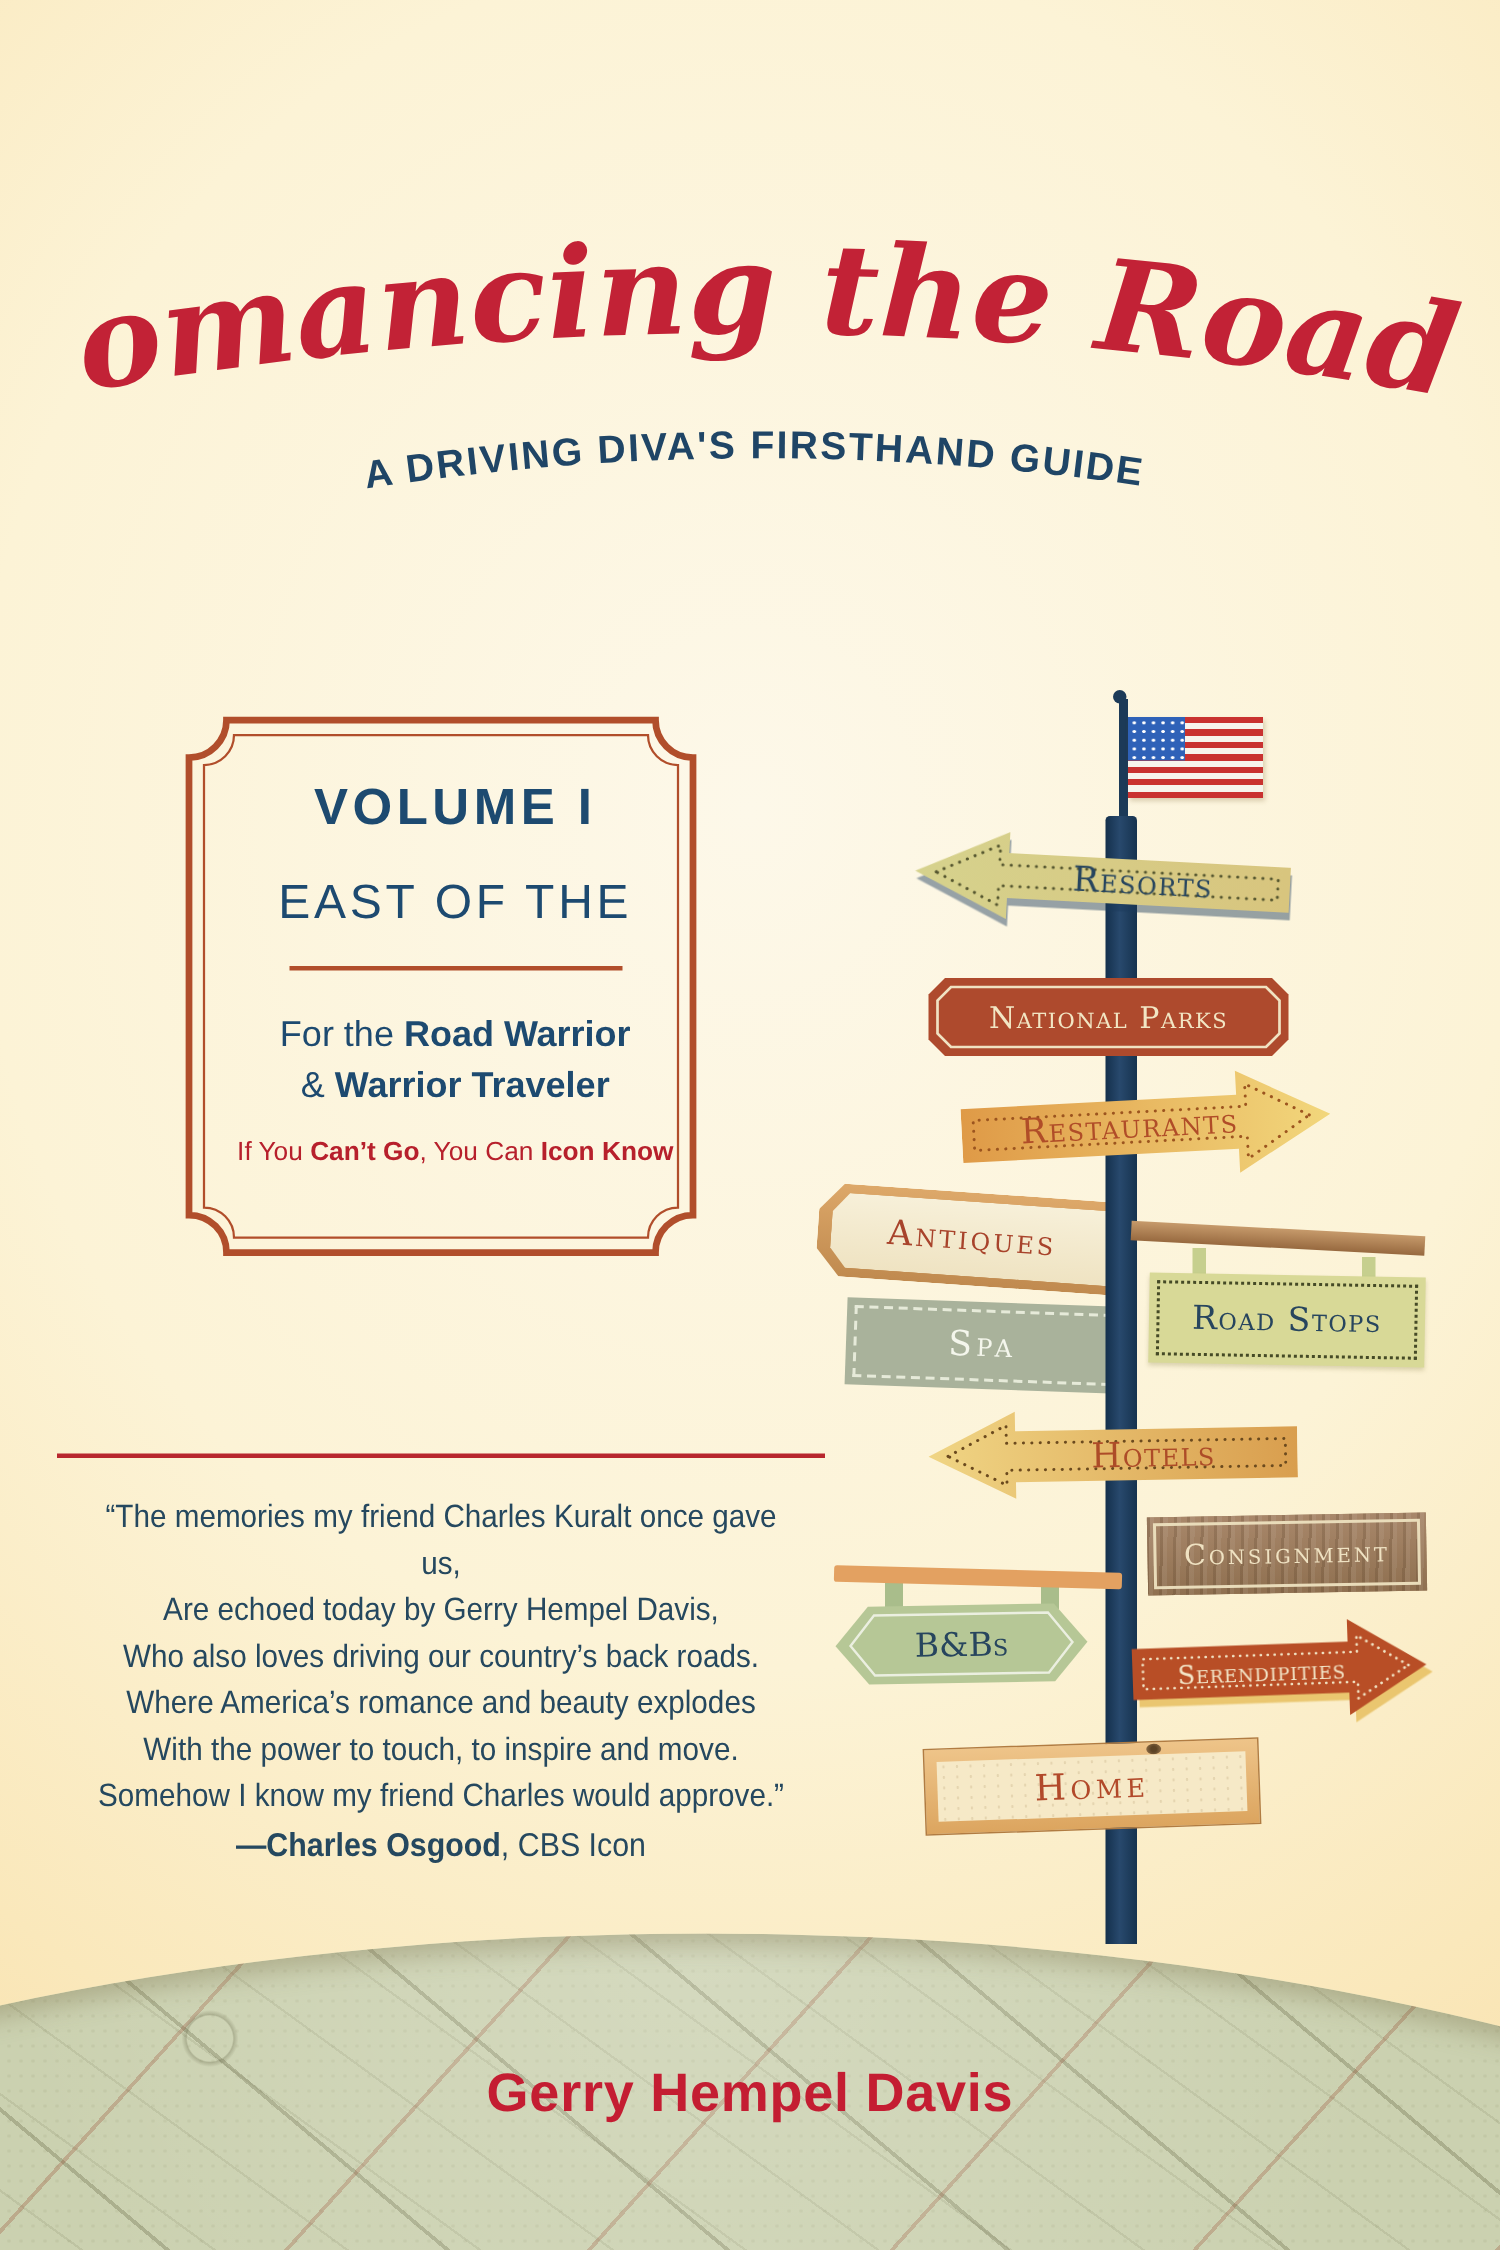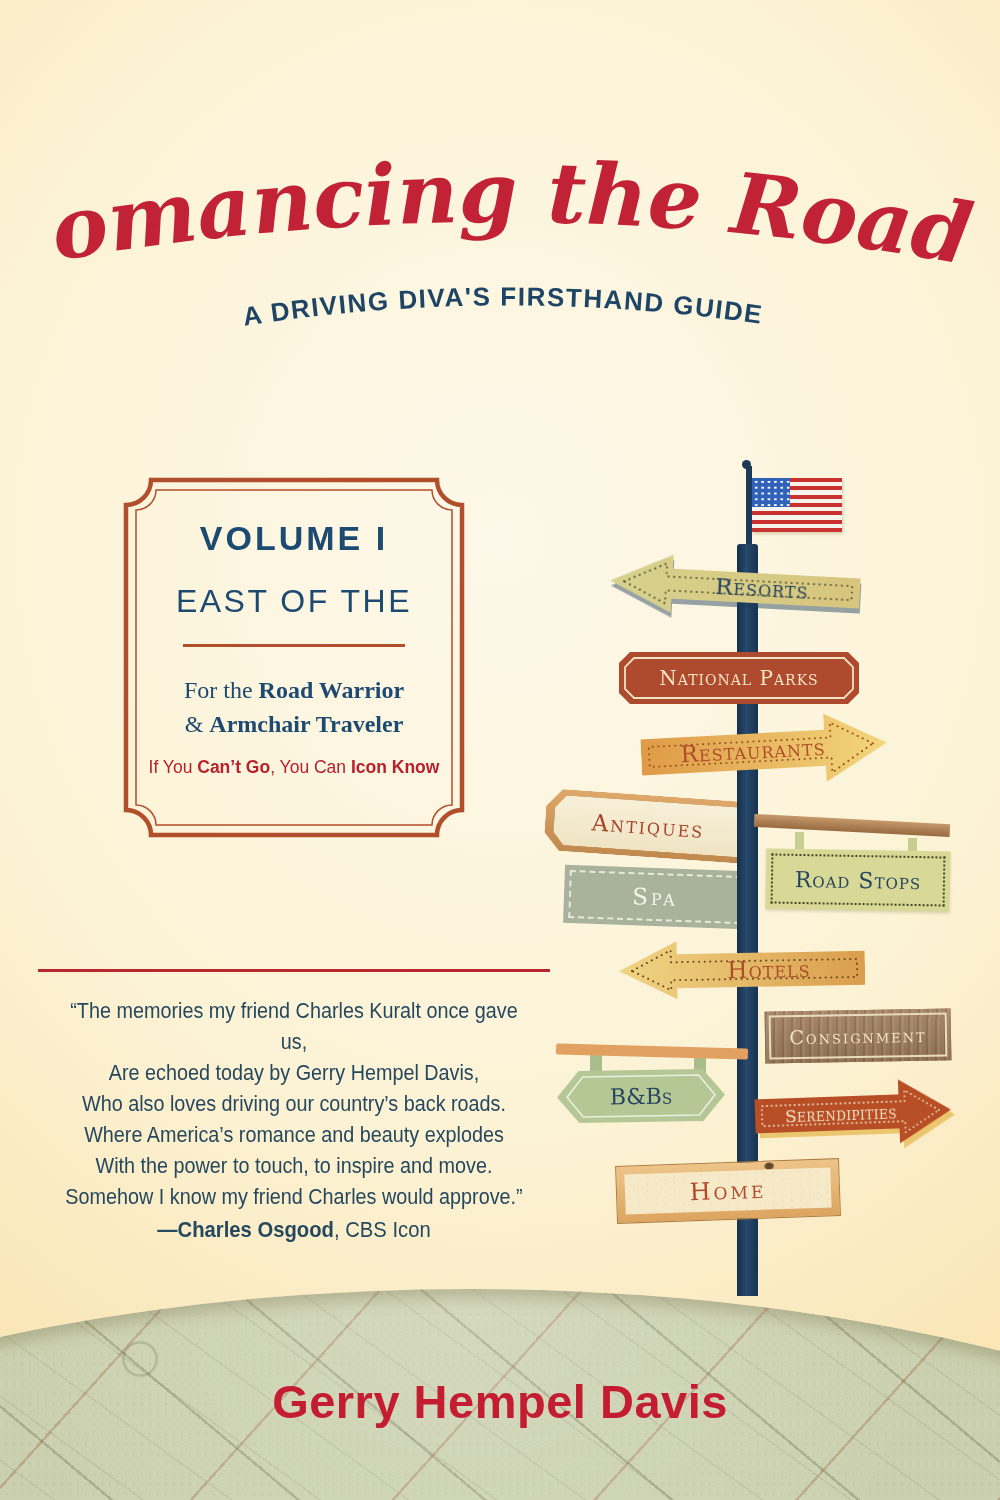--- a/index.html
+++ b/index.html
@@ -11,27 +11,27 @@
   .abs{position:absolute;}
   .sc{font-variant:small-caps;}
   svg text{font-family:"DejaVu Serif", serif;}
 
   
   .title-svg{position:absolute;left:0;top:0;width:1000px;height:400px;}
   .title-text{font-family:"DejaVu Serif", serif;font-style:italic;font-weight:bold;font-size:84px;fill:#c22236;}
   .subtitle-text{font-family:"Liberation Sans", sans-serif;font-weight:bold;font-size:26px;letter-spacing:1.5px;fill:#1f4566;}
 
   
-  .volume-box{position:absolute;left:123px;top:477px;width:342px;height:361px;}
+  .volume-box{position:absolute;left:123px;top:477px;width:342px;height:361px;padding-left:19px;}
   .volume-box svg.frame{position:absolute;left:0;top:0;}
   .vb-content{position:absolute;left:0;top:0;width:100%;height:100%;display:flex;flex-direction:column;align-items:center;padding-top:42px;box-sizing:border-box;color:#1d4a70;}
   .vb-volume{font-size:34px;font-weight:bold;letter-spacing:3px;margin-bottom:8px;}
   .vb-region{font-size:32px;font-weight:400;letter-spacing:2.5px;line-height:38px;margin-top:16px;}
   .vb-divider{width:222px;height:3px;background:#b14e2b;margin:24px 0 26px 0;}
-  .vb-audience{font-size:24px;line-height:34px;text-align:center;font-family:Liberation Serif, serif;}
+  .vb-audience{font-size:24px;line-height:34px;text-align:center;}
   .vb-audience b{font-weight:bold;}
   .vb-tagline{margin-top:16px;font-size:17.5px;color:#b7202c;}
   .vb-tagline b{font-weight:bold;}
 
   
   .quote{position:absolute;left:38px;top:969px;width:512px;}
   .quote-rule{height:3px;background:#b8272e;margin-bottom:24px;}
   .quote-lines{transform:scaleX(0.92);transform-origin:50% 0;text-align:center;
     font-size:21.5px;line-height:31px;color:#25485f;font-weight:500;}
   .quote-attr{margin-top:1px;font-size:22px;}
@@ -110,21 +110,21 @@
       radial-gradient(circle at 35% 7%, transparent 15px, rgba(90,90,60,0.28) 16px, transparent 19px),
       radial-gradient(ellipse at 50% 0%, rgba(255,255,255,0.20), transparent 30%),
       repeating-linear-gradient(132deg, rgba(150,70,45,0.28) 0 2.5px, transparent 2.5px 150px),
       repeating-linear-gradient(40deg, rgba(95,95,60,0.30) 0 2.5px, transparent 2.5px 120px),
       repeating-linear-gradient(36deg, rgba(95,95,60,0.12) 0 1.5px, transparent 1.5px 52px),
       radial-gradient(circle, rgba(120,120,80,0.10) 1px, transparent 1.3px),
       #cbd1b0;
     background-size:auto,auto,auto,auto,auto,8px 10px,auto;
     box-shadow:inset 0 8px 16px rgba(120,110,70,0.35);}
   .author{left:0;top:1374px;width:1000px;text-align:center;z-index:6;
-    font-size:47px;font-weight:bold;color:#c41d32;letter-spacing:0.5px;}
+    font-size:36px;font-weight:bold;color:#c41d32;letter-spacing:0.5px;}
 </style>
 </head>
 <body>
 
 <div class="cover">
 
   <svg class="title-svg" viewBox="0 0 1000 400">
     <defs>
       <path id="titlePath" d="M 60 260 Q 500 184 940 260"></path>
       <path id="subtitlePath" d="M 218 330 Q 500 282 788 328"></path>
@@ -139,21 +139,21 @@
 
   <div class="volume-box">
     <svg class="frame" width="342" height="361" viewBox="0 0 342 361">
       <path d="M 28 3 H 314 A 25 25 0 0 0 339 28 V 333 A 25 25 0 0 0 314 358 H 28 A 25 25 0 0 0 3 333 V 28 A 25 25 0 0 0 28 3 Z" fill="none" stroke="#b14e2b" stroke-width="4.5"></path>
       <path d="M 33 13 H 309 A 20 20 0 0 0 329 33 V 328 A 20 20 0 0 0 309 348 H 33 A 20 20 0 0 0 13 328 V 33 A 20 20 0 0 0 33 13 Z" fill="none" stroke="#b14e2b" stroke-width="1.5"></path>
     </svg>
     <div class="vb-content">
       <div class="vb-volume">VOLUME I</div>
       <div class="vb-region">EAST OF THE</div>
       <div class="vb-divider"></div>
-      <div class="vb-audience"><span>For the </span><b>Road Warrior</b><br><span>&amp; </span><b>Armchair Traveler</b></div>
+      <div class="vb-audience"><span>For the </span><b>Road Warrior</b><br><span>&amp; </span><b>Warrior Traveler</b></div>
       <div class="vb-tagline"><span>If You </span><b>Can’t Go</b><span>, You Can </span><b>Icon Know</b></div>
     </div>
   </div>
 
   <div class="quote">
     <div class="quote-rule"></div>
     <div class="quote-lines">
       <div>“The memories my friend Charles Kuralt once gave us,</div>
       <div>Are echoed today by Gerry Hempel Davis,</div>
       <div>Who also loves driving our country’s back roads.</div>

